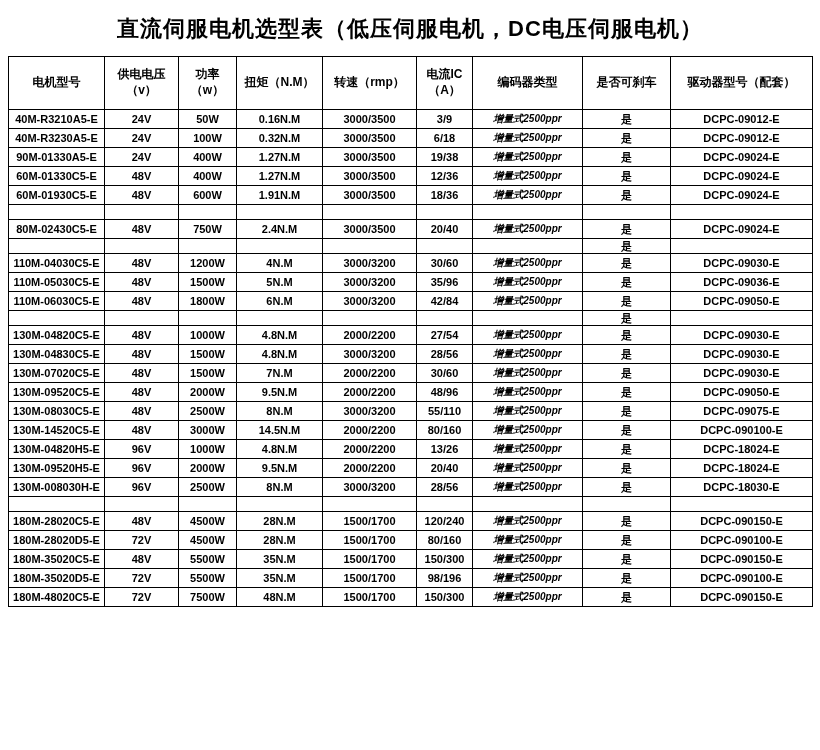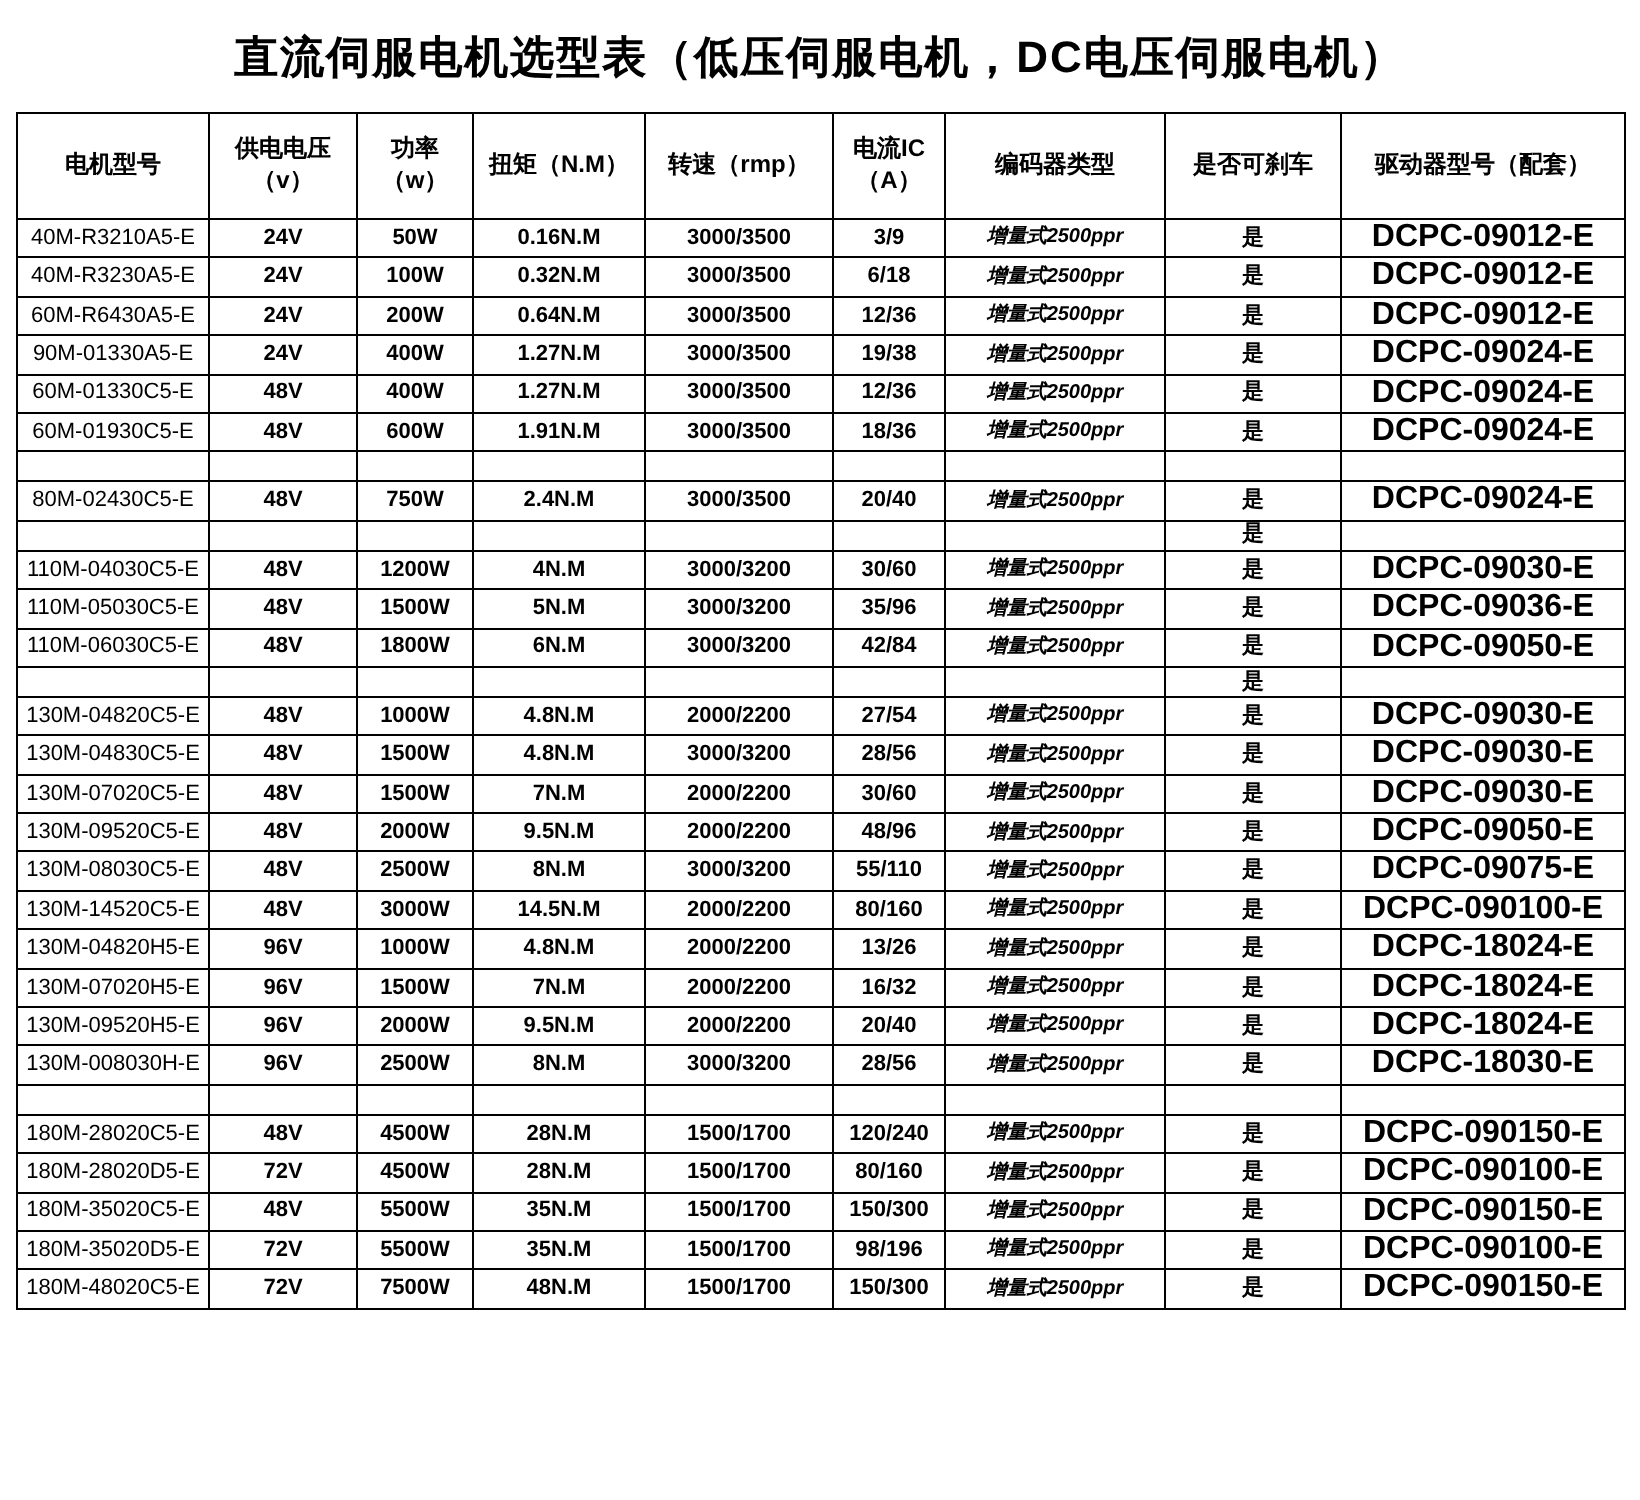--- a/index.html
+++ b/index.html
@@ -49,34 +49,34 @@
     font-weight: bold;
     font-size: 12px;
     height: 48px;
     padding: 2px 1px;
     white-space: normal;
     line-height: 1.3;
   }
   td.model {
     text-align: left;
     padding-left: 3px;
-    font-weight: normal;
+    font-weight: bold;
     font-size: 11px;
   }
   td.b {
     font-weight: bold;
   }
   td.enc {
     font-weight: bold;
     font-size: 10px;
     font-style: italic;
   }
   td.drv {
     font-weight: bold;
-    font-size: 16px;
+    font-size: 11px;
   }
   tr.spacer td {
     height: 14px;
   }
   col.c0 { width: 96px; }
   col.c1 { width: 74px; }
   col.c2 { width: 58px; }
   col.c3 { width: 86px; }
   col.c4 { width: 94px; }
   col.c5 { width: 56px; }
@@ -131,31 +131,20 @@
           <td class="b">24V</td>
           <td class="b">100W</td>
           <td class="b">0.32N.M</td>
           <td class="b">3000/3500</td>
           <td class="b">6/18</td>
           <td class="enc">增量式2500ppr</td>
           <td class="b">是</td>
           <td class="drv">DCPC-09012-E</td>
         </tr>
         <tr>
-          <td class="model">60M-R6430A5-E</td>
-          <td class="b">24V</td>
-          <td class="b">200W</td>
-          <td class="b">0.64N.M</td>
-          <td class="b">3000/3500</td>
-          <td class="b">12/36</td>
-          <td class="enc">增量式2500ppr</td>
-          <td class="b">是</td>
-          <td class="drv">DCPC-09012-E</td>
-        </tr>
-        <tr>
           <td class="model">90M-01330A5-E</td>
           <td class="b">24V</td>
           <td class="b">400W</td>
           <td class="b">1.27N.M</td>
           <td class="b">3000/3500</td>
           <td class="b">19/38</td>
           <td class="enc">增量式2500ppr</td>
           <td class="b">是</td>
           <td class="drv">DCPC-09024-E</td>
         </tr>
@@ -324,31 +313,20 @@
           <td class="b">是</td>
           <td class="drv">DCPC-090100-E</td>
         </tr>
         <tr>
           <td class="model">130M-04820H5-E</td>
           <td class="b">96V</td>
           <td class="b">1000W</td>
           <td class="b">4.8N.M</td>
           <td class="b">2000/2200</td>
           <td class="b">13/26</td>
-          <td class="enc">增量式2500ppr</td>
-          <td class="b">是</td>
-          <td class="drv">DCPC-18024-E</td>
-        </tr>
-        <tr>
-          <td class="model">130M-07020H5-E</td>
-          <td class="b">96V</td>
-          <td class="b">1500W</td>
-          <td class="b">7N.M</td>
-          <td class="b">2000/2200</td>
-          <td class="b">16/32</td>
           <td class="enc">增量式2500ppr</td>
           <td class="b">是</td>
           <td class="drv">DCPC-18024-E</td>
         </tr>
         <tr>
           <td class="model">130M-09520H5-E</td>
           <td class="b">96V</td>
           <td class="b">2000W</td>
           <td class="b">9.5N.M</td>
           <td class="b">2000/2200</td>

